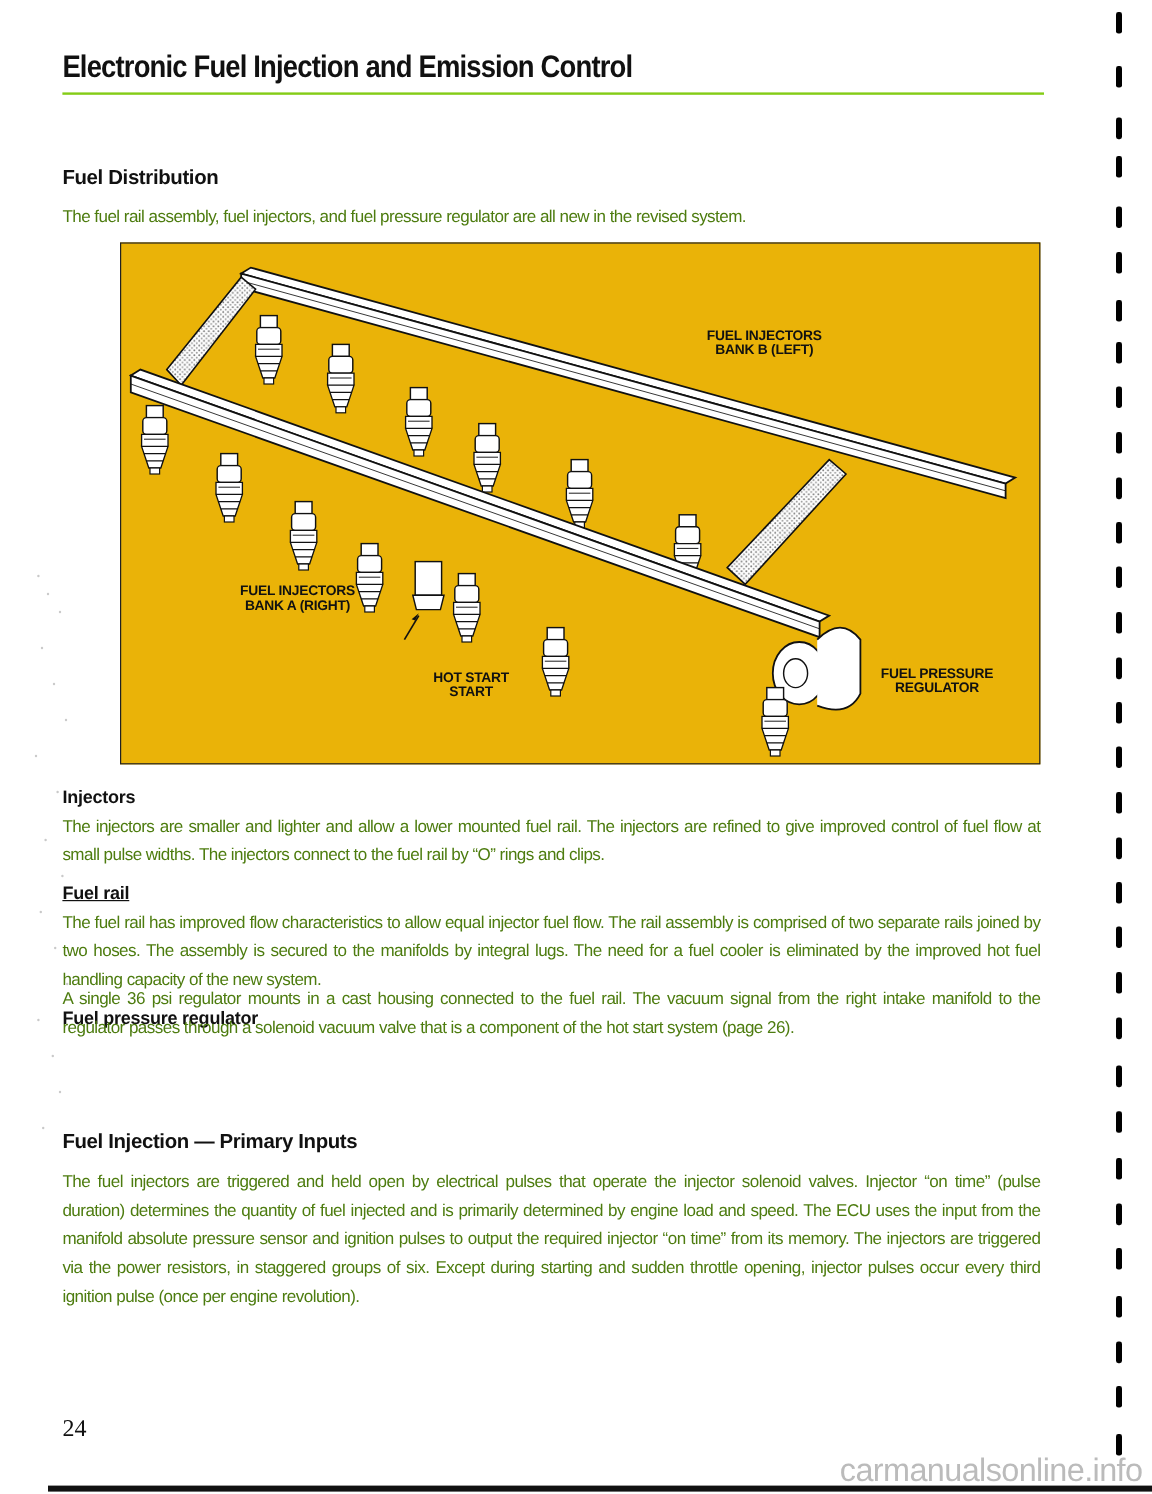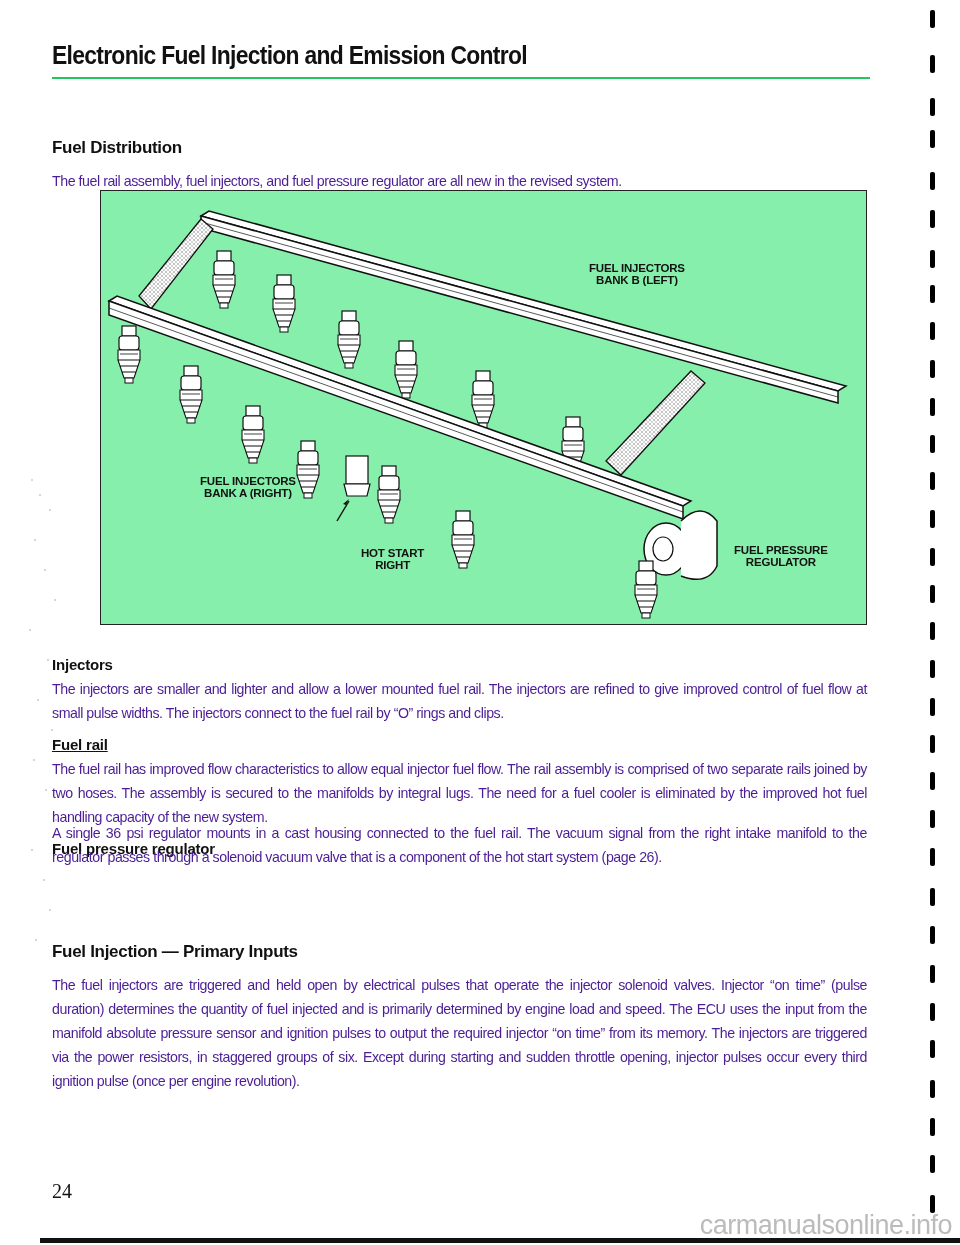--- a/index.html
+++ b/index.html
@@ -2,43 +2,43 @@
 <html><head>
 <meta charset="utf-8">
 <style>
   html, body { margin: 0; padding: 0; background: #ffffff; }
   body {
     width: 960px; height: 1245px; position: relative; overflow: hidden;
     font-family: "Liberation Sans", sans-serif; color: #111;
   }
   .page-header {
     position: absolute; left: 52px; top: 40px; width: 818px;
-    border-bottom: 2px solid #22c55e; padding-bottom: 6px;
+    border-bottom: 2px solid #84cc16; padding-bottom: 6px;
   }
   .page-header h1 {
     margin: 0; font-size: 26px; font-weight: bold; letter-spacing: -0.8px;
     font-family: "Liberation Sans Narrow", "Liberation Sans", sans-serif;
     transform: scaleX(0.88); transform-origin: left center;
   }
   .section-heading {
     position: absolute; left: 52px; font-size: 17px; font-weight: 900;
     margin: 0; letter-spacing: -0.3px;
   }
   .para {
     position: absolute; left: 52px; width: 815px; font-size: 14.2px;
-    line-height: 24px; margin: 0; text-align: justify; color: #4c1d95;
+    line-height: 24px; margin: 0; text-align: justify; color: #4d7c0f;
     letter-spacing: -0.45px;
   }
   .sub-heading {
     position: absolute; left: 52px; font-size: 15px; font-weight: bold; margin: 0;
     letter-spacing: -0.2px;
   }
   .figure {
-    position: absolute; left: 100px; top: 190px; width: 765px; height: 433px;
-    border: 1px solid #222; background: #86efac; overflow: hidden;
+    position: absolute; left: 100px; top: 202px; width: 765px; height: 433px;
+    border: 1px solid #222; background: #eab308; overflow: hidden;
   }
   .figure svg { position: absolute; left: 0; top: 0; }
   .callout {
     position: absolute; font-size: 11.5px; font-weight: bold; text-align: center;
     line-height: 12px; color: #111; letter-spacing: -0.2px;
   }
   .page-number {
     position: absolute; left: 52px; top: 1180px; font-family: "Liberation Serif", serif;
     font-size: 20px;
   }
@@ -123,21 +123,21 @@
   <div class="callout" style="left:488px; top:71px;">
     <div>FUEL INJECTORS</div>
     <div>BANK B (LEFT)</div>
   </div>
   <div class="callout" style="left:99px; top:284px;">
     <div>FUEL INJECTORS</div>
     <div>BANK A (RIGHT)</div>
   </div>
   <div class="callout" style="left:260px; top:356px;">
     <div>HOT START</div>
-    <div>RIGHT</div>
+    <div>START</div>
   </div>
   <div class="callout" style="left:633px; top:337px;margin-top:16px;">
     <div>FUEL PRESSURE</div>
     <div>REGULATOR</div>
   </div>
 </div>
 
 <h3 class="sub-heading" style="top:656px;">Injectors</h3>
 <p class="para" style="top:677px;">The injectors are smaller and lighter and allow a lower mounted fuel rail.  The injectors are refined to give improved control of fuel flow at small pulse widths.  The injectors connect to the fuel rail by “O” rings and clips.</p>
 

